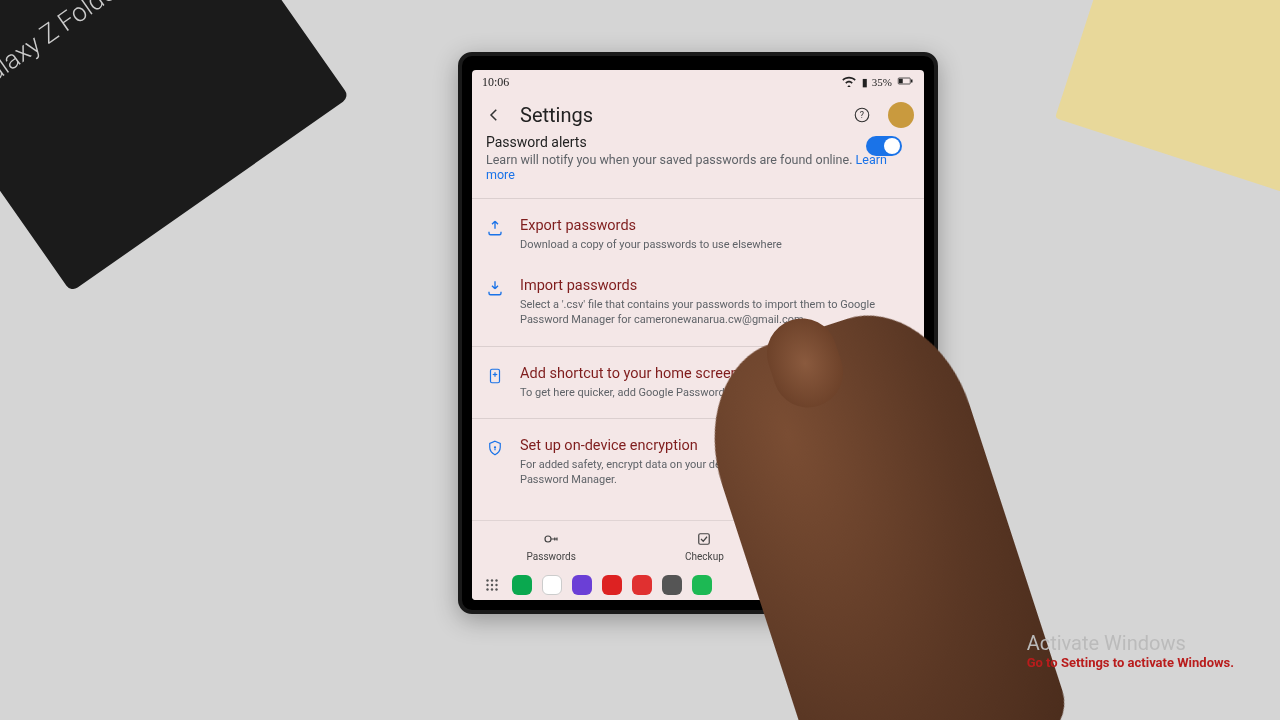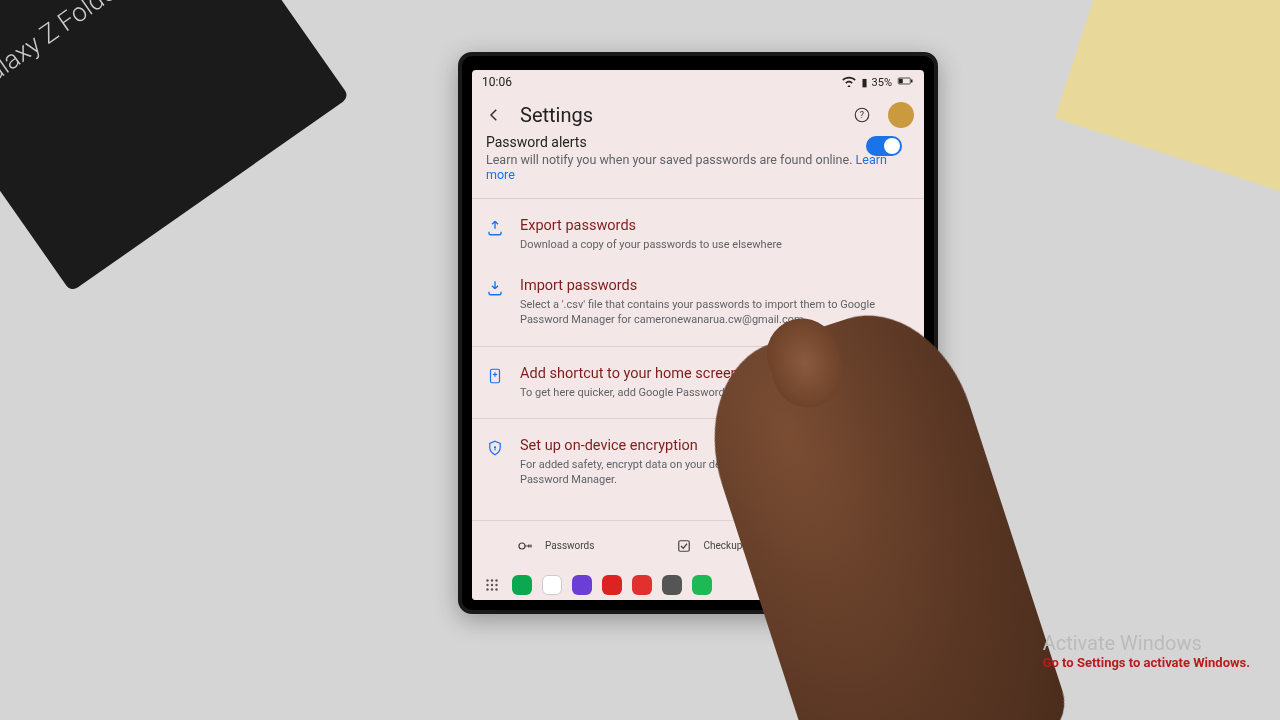--- a/index.html
+++ b/index.html
@@ -27,21 +27,21 @@
   .box-right {
     position: absolute;
     right: -40px; top: -40px;
     width: 240px; height: 200px;
     background: #e8d89a;
     transform: rotate(18deg);
     border-radius: 4px;
   }
   .watermark {
     position: absolute;
-    right: 30px; bottom: 50px;
+    right: 46px; bottom: 50px;
     color: #9aa0a6;
     font-size: 16px;
     text-align: left;
   }
   .watermark .w1 { font-size: 20px; color: #bbb; }
   .watermark .w2 { font-size: 13px; color: #b91c1c; font-weight: bold; }
 
   
   .phone {
     position: absolute;
@@ -63,20 +63,21 @@
     flex-direction: column;
   }
   .statusbar {
     height: 24px;
     display: flex;
     justify-content: space-between;
     align-items: center;
     padding: 0 10px;
     font-size: 12px;
     color: #222;
+    font-family: Liberation Serif, serif;
   }
   .statusbar-right { display: flex; gap: 4px; align-items: center; font-size: 11px; }
   .header {
     height: 42px;
     display: flex;
     align-items: center;
     padding: 0 10px;
     gap: 14px;
   }
   .header-title {
@@ -142,21 +143,21 @@
   .bottomnav {
     height: 50px;
     display: flex;
     justify-content: space-around;
     align-items: center;
     border-top: 1px solid rgba(0,0,0,.08);
     background: #f4e7e7;
   }
   .nav-item {
     display: flex;
-    flex-direction: row;
+    flex-direction: column;
     align-items: center;
     gap: 3px;
     font-size: 10px;
     color: #444;
   }
   .nav-icon {
     width: 34px; height: 18px;
     display: flex; align-items: center; justify-content: center;
     border-radius: 12px;
   }

